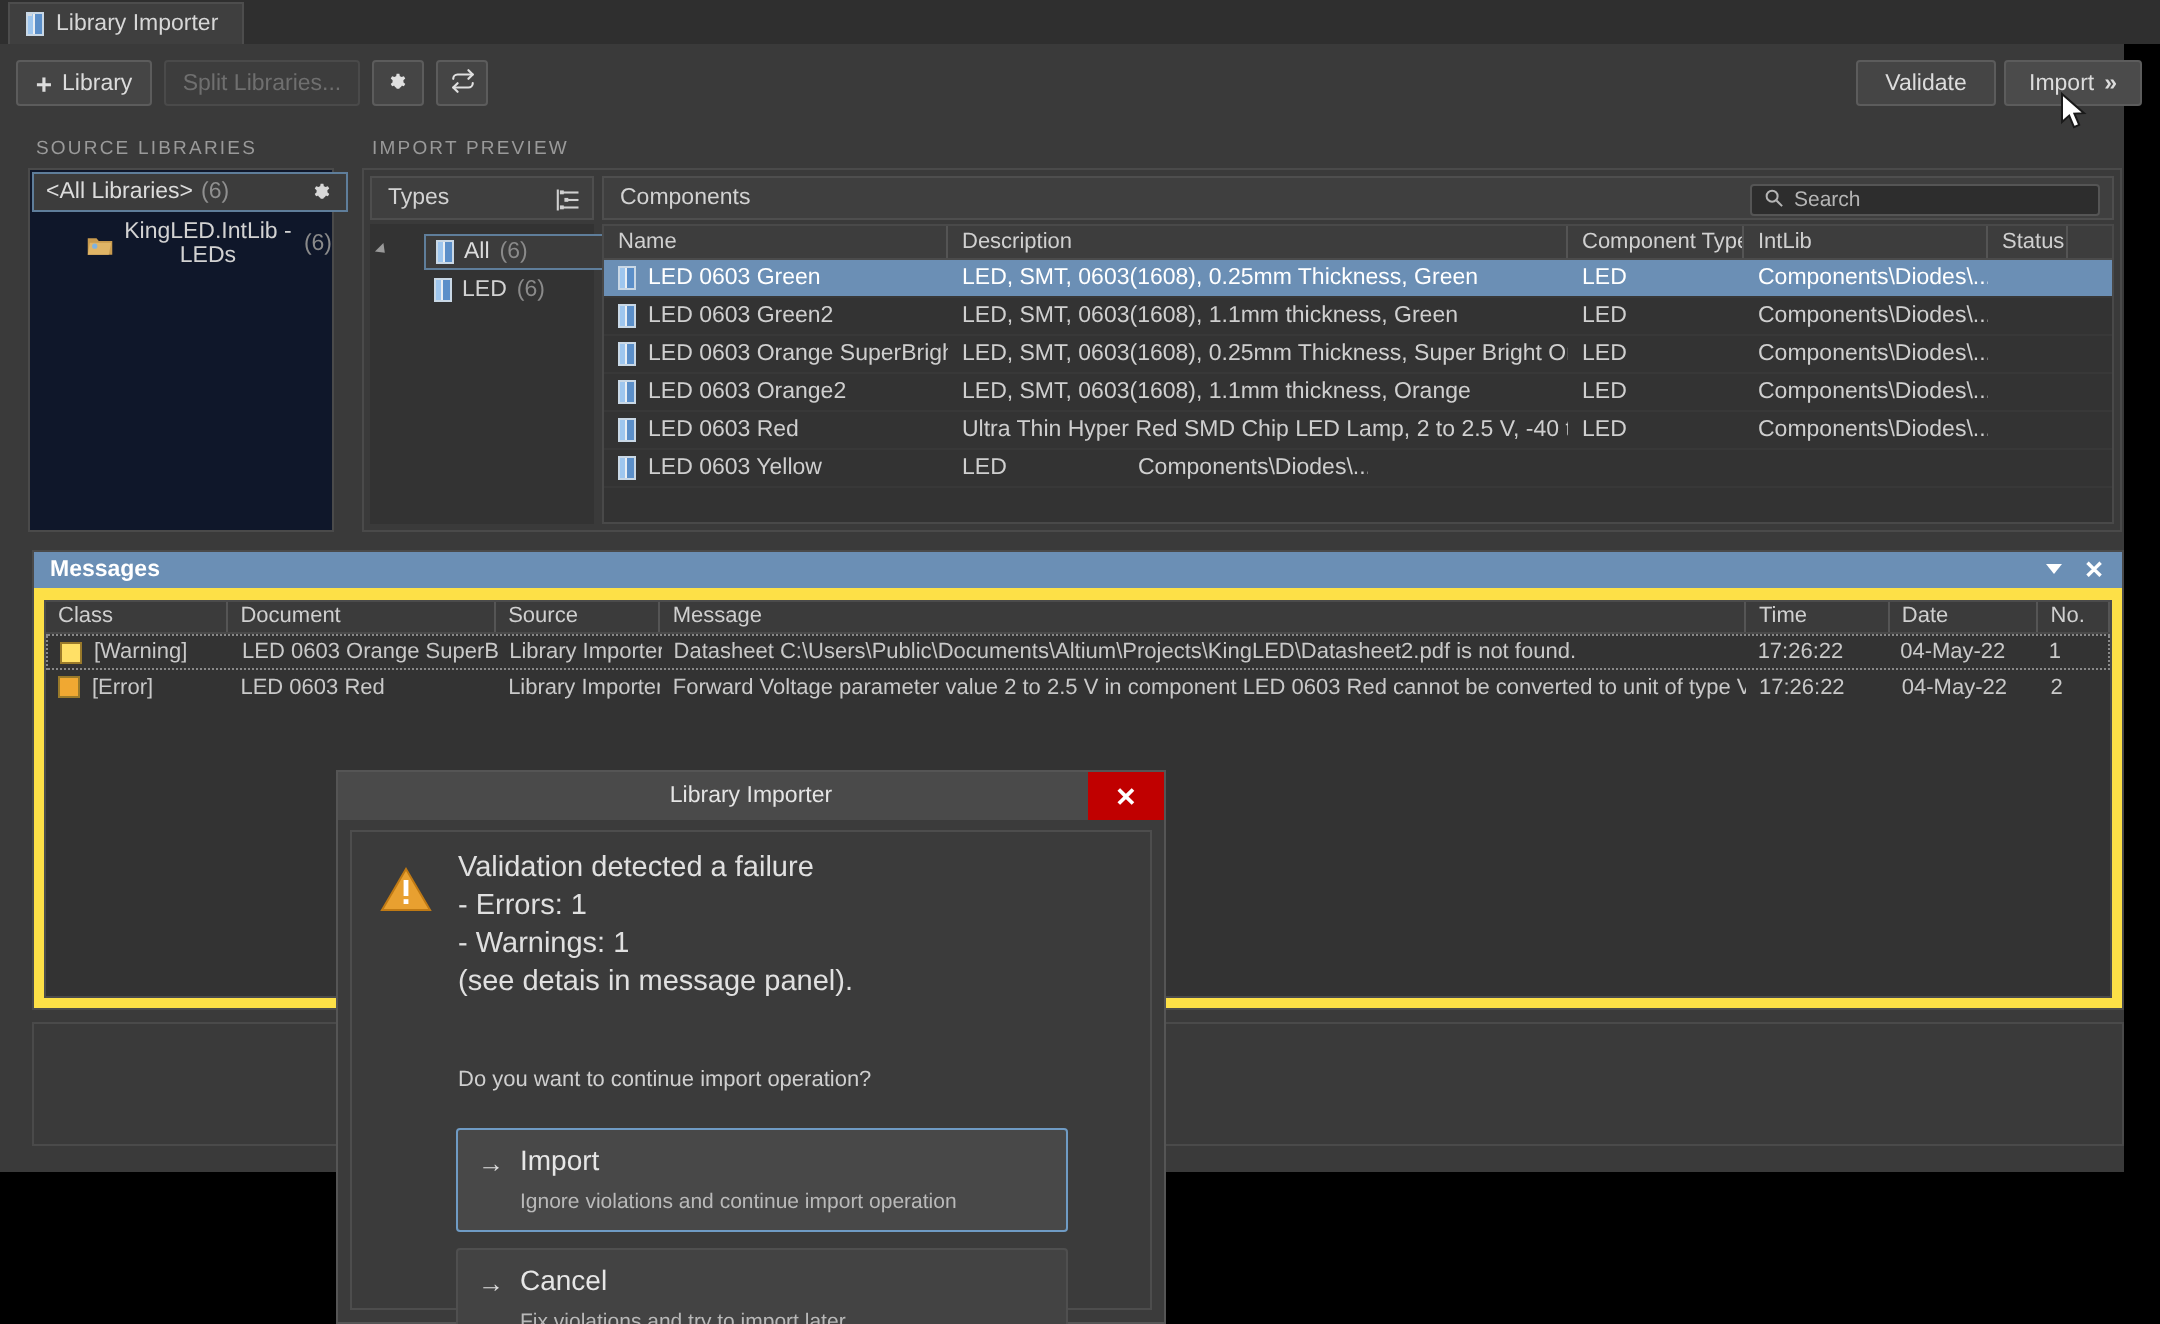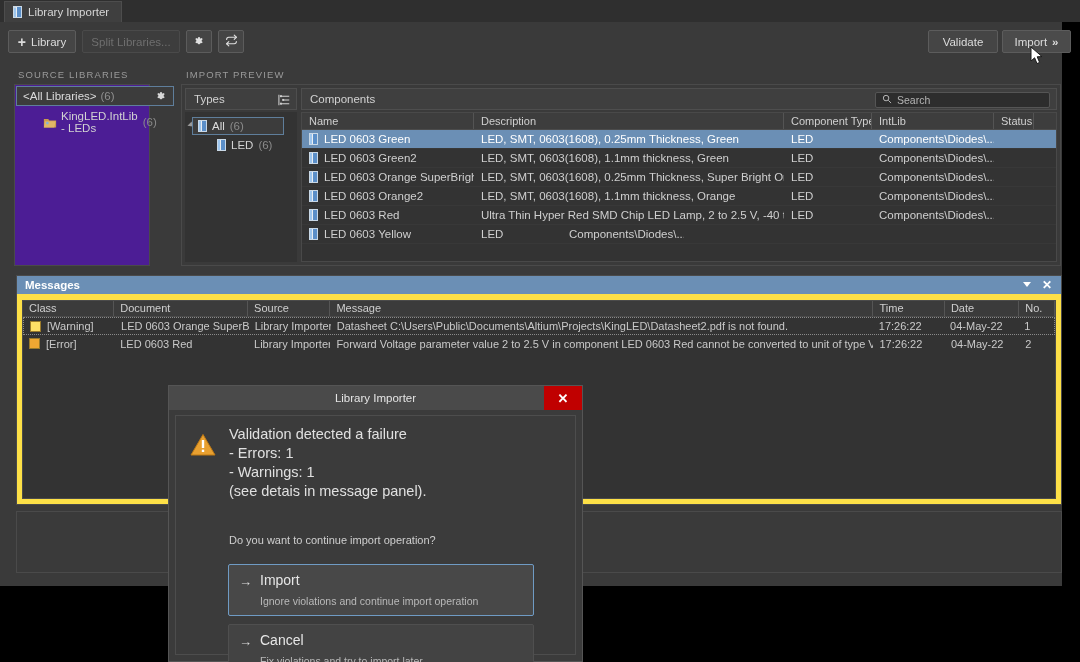--- a/index.html
+++ b/index.html
@@ -82,22 +82,22 @@
   .sec-label {
     position: absolute;
     font-size: 9.5px; letter-spacing: 1.1px; color: #9a9a9a;
     text-transform: uppercase;
   }
   #lbl-source { left: 18px; top: 69px; }
   #lbl-preview { left: 186px; top: 69px; }
 
   
   #source-panel {
-    position: absolute; left: 14px; top: 84px; width: 136px; height: 182px;
-    background: #4c1d95; border: 1px solid #4a4a4a;
+    position: absolute; left: 14px; top: 84px; width: 153px; height: 182px;
+    background: #0f172a; border: 1px solid #4a4a4a; text-align: center;
   }
   #all-libraries-row {
     position: absolute; left: 1px; top: 1px; width: 158px; height: 20px;
     background: #3c3c3c; border: 1px solid #5f7e9b;
     display: flex; align-items: center; padding: 0 6px;
     font-size: 11.5px; color: #dcdcdc;
   }
   #all-libraries-row .count { color: #8f8f8f; margin-left: 4px; }
   #all-lib-gear { position: absolute; right: 6px; top: 4px; }
   #lib-child-row {
@@ -120,21 +120,21 @@
     background: #3f3f3f; border: 1px solid #4e4e4e;
     display: flex; align-items: center; padding: 0 8px;
     font-size: 11.5px; color: #d2d2d2;
   }
   #types-filter-icon { position: absolute; right: 6px; top: 5px; }
   #types-body {
     position: absolute; left: 3px; top: 27px; width: 112px; bottom: 3px;
     background: #333333;
   }
   #types-all-row {
-    position: absolute; left: 7px; top: 5px; width: 92px; height: 18px;
+    position: absolute; left: 27px; top: 5px; width: 92px; height: 18px;
     background: #3c3c3c; border: 1px solid #5f7e9b;
     display: flex; align-items: center; gap: 5px; padding-left: 5px;
     font-size: 11.5px; color: #dcdcdc;
   }
   #types-arrow {
     position: absolute; left: 4px; top: 10px;
     width: 0; height: 0; border-left: 4px solid #9a9a9a;
     border-top: 3.5px solid transparent; border-bottom: 3.5px solid transparent;
     transform: rotate(45deg);
   }

